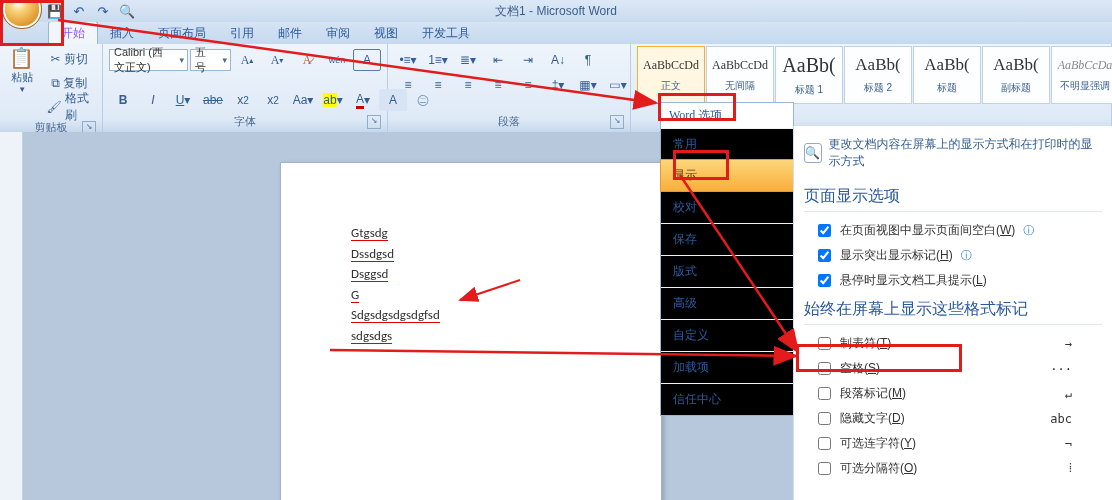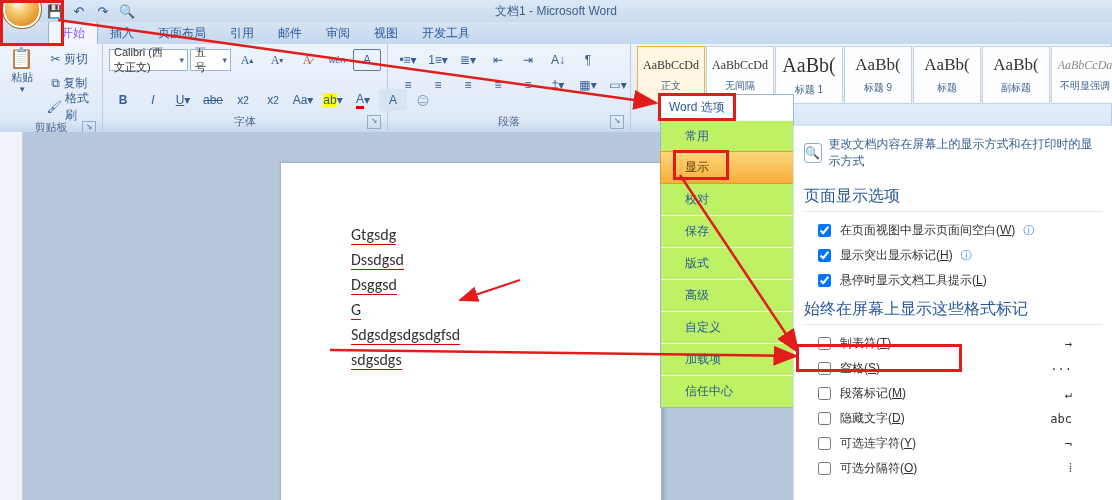--- a/index.html
+++ b/index.html
@@ -30,28 +30,28 @@
   .style-gal { display:flex; gap:1px; align-items:flex-start; }
   .style-box { width:66px; height:56px; border:1px solid #c1d2e6; background:#fdfeff; display:flex; flex-direction:column; align-items:center; justify-content:center; }
   .style-box.sel-box { border-color:#f3b13a; background:#fff7e1; }
   .style-box .prev { font-family:"Times New Roman",serif; color:#333; }
   .style-box .lbl { font-size:10px; color:#3b5f8c; margin-top:6px; }
 
   
   .doc-area { position:absolute; left:0; top:132px; right:0; bottom:0; background:#b7c8dd; }
   .vruler { position:absolute; left:0; top:0; width:22px; bottom:0; background:#eef3fa; border-right:1px solid #c3d2e4; }
   .page { position:absolute; left:280px; top:30px; width:380px; height:440px; background:#fff; border:1px solid #9fb3c9; box-shadow:2px 2px 5px rgba(0,0,0,.2); }
-  .page-inner { padding:60px 20px 20px 70px; font-family:"Calibri","Times New Roman",serif; font-size:16px; color:#333; line-height:1.5; }
+  .page-inner { padding:60px 20px 20px 70px; font-family:"Calibri","Times New Roman",serif; font-size:13px; color:#333; line-height:1.5; }
   .page-inner .line { border-bottom:1px dotted transparent; }
   .page-inner .line span { border-bottom:1px solid #d00; text-decoration-style:wavy; }
 
   
-  .opt-menu { position:absolute; left:660px; top:94px; width:132px; background:#bef264; border:1px solid #9ab6d6; }
+  .opt-menu { position:absolute; left:660px; top:102px; width:132px; background:#000000; border:1px solid #9ab6d6;font-family:Liberation Serif, serif; }
   .opt-menu .hdr { padding:4px 8px; color:#2b5a9c; font-size:12px; background:#fff; }
-  .opt-menu .item { padding:7px 24px; color:#2b5a9c; font-size:12px; border-top:1px solid #f2f2f2; }
+  .opt-menu .item { padding:7px 12px; color:#2b5a9c; font-size:12px; border-top:1px solid #f2f2f2; }
   .opt-menu .item.active { background:linear-gradient(#fdd67a,#f9ae3c); color:#5a3b08; border:1px solid #e59b2e; margin:-1px; position:relative; }
 
   
   .opt-panel { position:absolute; left:793px; top:126px; right:0; bottom:0; background:#fff; border-left:1px solid #d5dfeb; padding:6px 10px; overflow:hidden; }
   .opt-panel .p-title { display:flex; align-items:center; gap:6px; color:#355e92; font-size:12px; padding:4px 0 10px; }
   .opt-panel .p-title .mag { width:18px; height:18px; border:1px solid #8faccb; border-radius:3px; display:inline-flex; align-items:center; justify-content:center; font-size:12px; }
   .sect { color:#2b5a9c; font-size:16px; padding:6px 0 4px; border-bottom:1px solid #dfe7f1; margin-bottom:6px; }
   .chk-row { display:flex; align-items:center; gap:6px; padding:3px 0 3px 10px; font-size:12px; color:#333; }
   .chk-row input { width:13px; height:13px; }
   .chk-row .u { text-decoration:underline; }
@@ -178,21 +178,21 @@
             <div class="style-box">
               <div class="prev" style="font-size: 12px;">AaBbCcDd</div>
               <div class="lbl">无间隔</div>
             </div>
             <div class="style-box">
               <div class="prev" style="font-size: 20px;">AaBb(</div>
               <div class="lbl">标题 1</div>
             </div>
             <div class="style-box">
               <div class="prev" style="font-size: 17px;">AaBb(</div>
-              <div class="lbl">标题 9</div>
+              <div class="lbl">标题 2</div>
             </div>
             <div class="style-box">
               <div class="prev" style="font-size: 17px;">AaBb(</div>
               <div class="lbl">标题</div>
             </div>
             <div class="style-box">
               <div class="prev" style="font-size: 17px;">AaBb(</div>
               <div class="lbl">副标题</div>
             </div>
             <div class="style-box">

